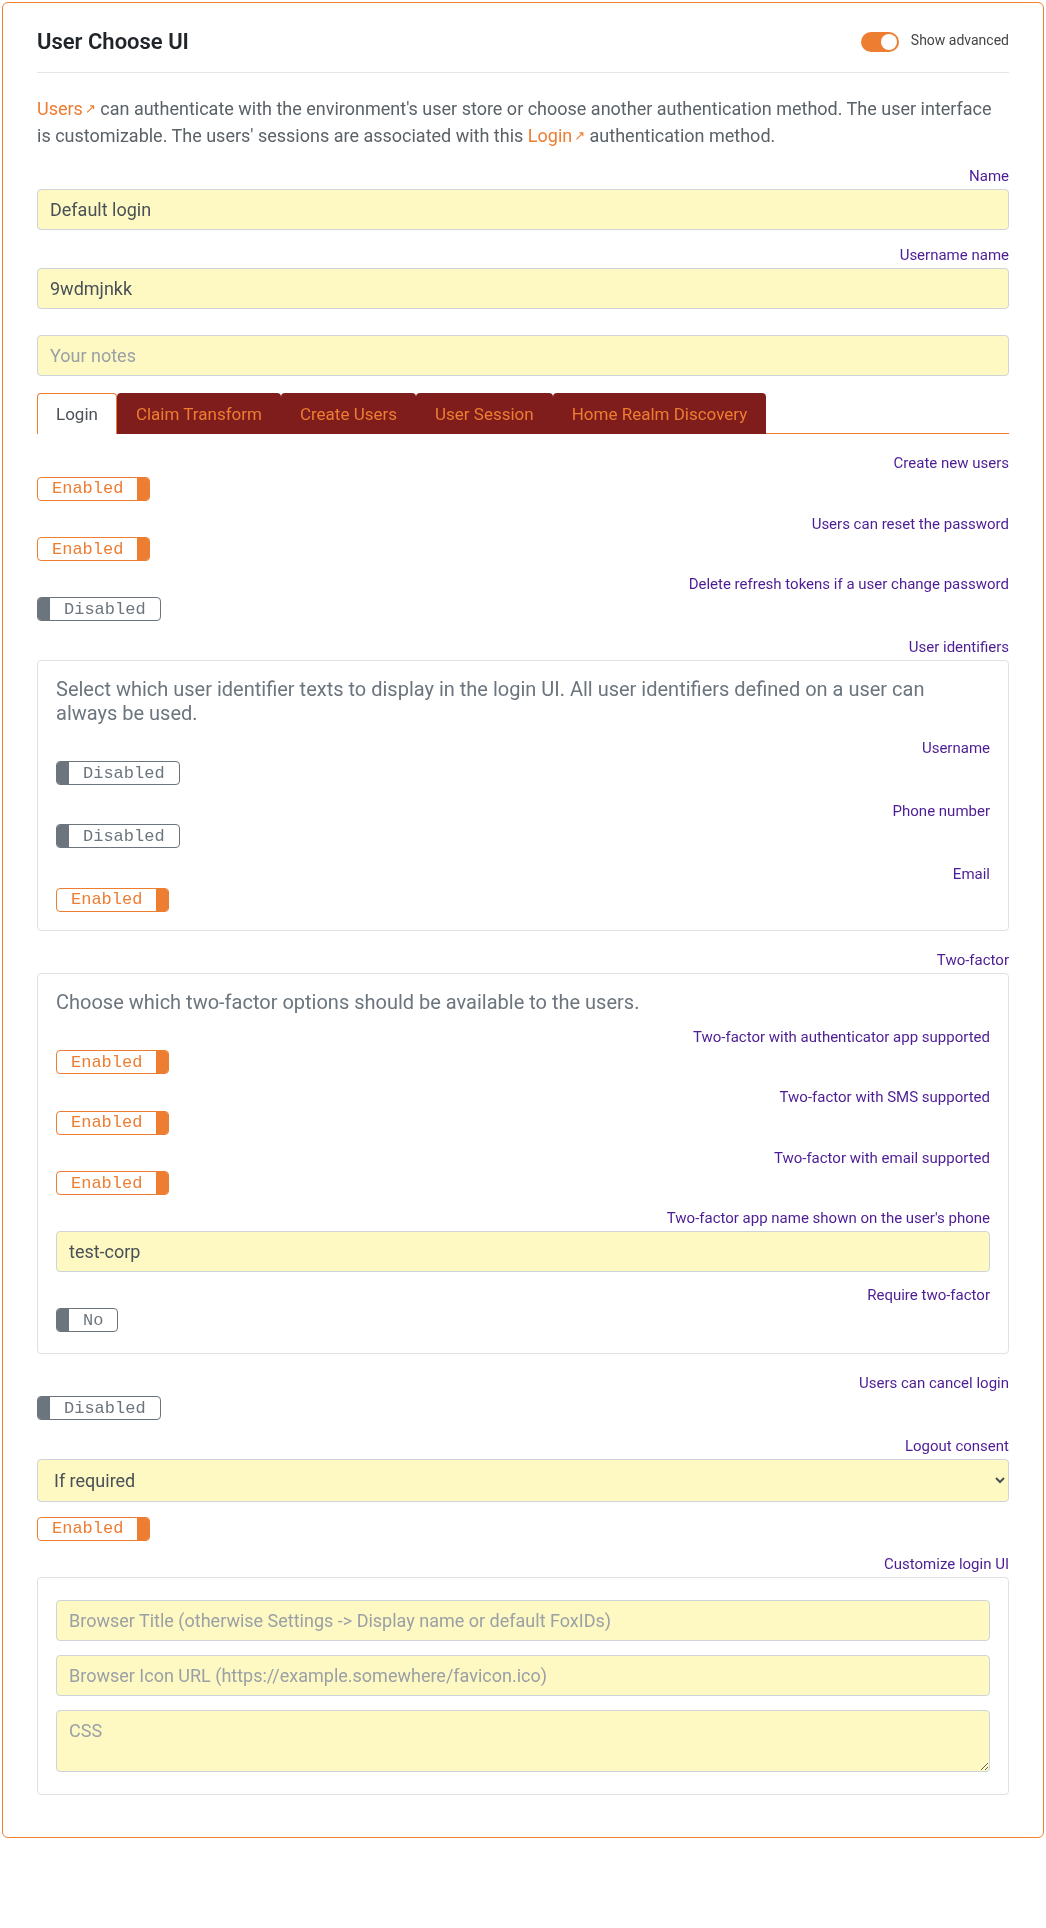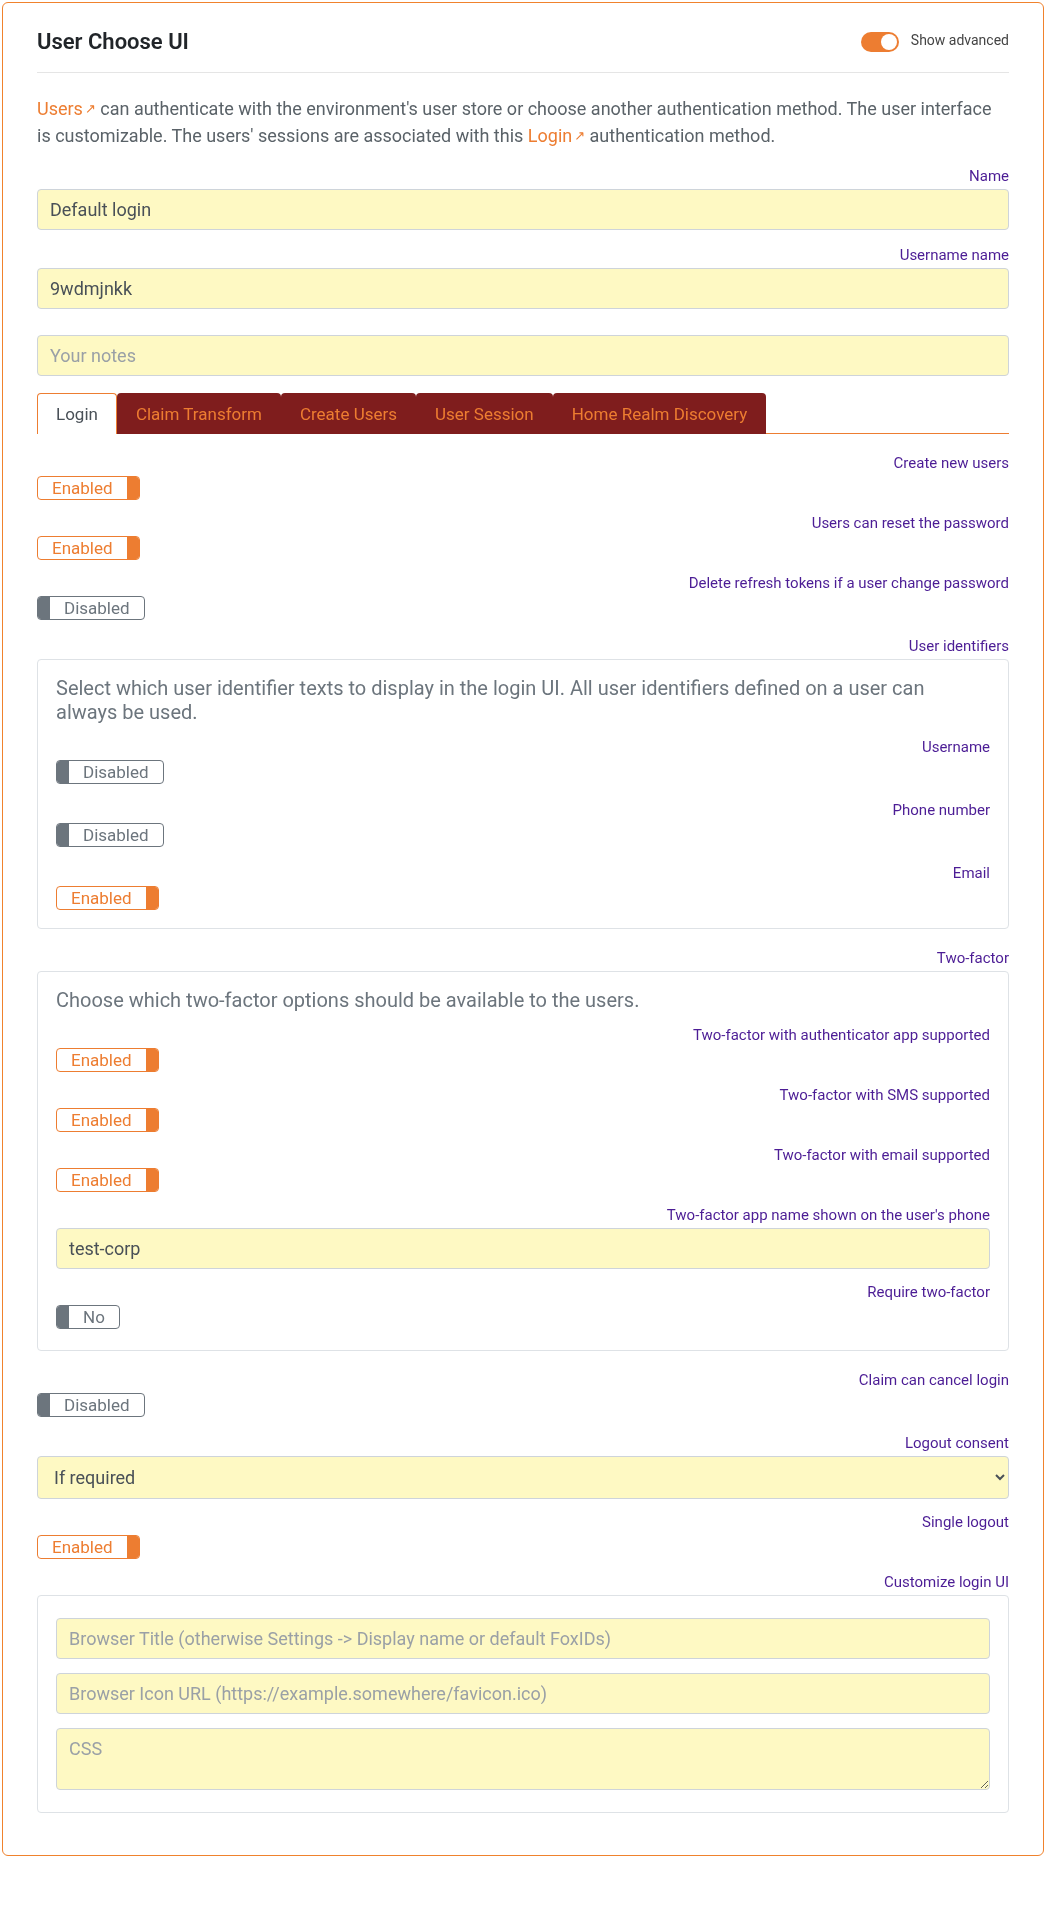--- a/index.html
+++ b/index.html
@@ -61,21 +61,21 @@
     padding: 10px 18px; font-size: 17px; color: #ed7d31;
     border: 1px solid transparent; border-bottom: none; cursor: pointer;
     border-top-left-radius: 4px; border-top-right-radius: 4px;
     position: relative; bottom: -1px; background: #7f1d1d;
   }
   .tab.active {
     border-color: #ed7d31; color: #495057; background: #fff;
   }
   .toggle-btn {
     display: inline-flex; border: 1px solid; border-radius: 4px;
-    overflow: hidden; height: 24px; align-items: stretch; cursor: pointer;
+    overflow: hidden; height: 24px; align-items: stretch; cursor: pointer; font-family: Liberation Mono, monospace;
   }
   .toggle-btn .txt { padding: 6px 14px; font-size: 17px; display:flex; align-items:center;}
   .toggle-btn .bar { width: 12px; }
   .toggle-enabled { border-color: #ed7d31; }
   .toggle-enabled .txt { color: #ed7d31; }
   .toggle-enabled .bar { background: #ed7d31; }
   .toggle-disabled { border-color: #6c757d; }
   .toggle-disabled .txt { color: #6c757d; }
   .toggle-disabled .bar { background: #6c757d; }
   .toggle-disabled .bar { order: -1; }
@@ -220,36 +220,35 @@
       <div class="sub-field" style="margin-bottom:0;">
         <div class="field-label">Require two-factor</div>
         <div class="toggle-btn toggle-disabled">
           <span class="bar"></span>
             <span class="txt">No</span>
         </div>
       </div>
     </div>
 
     <div class="sub-field">
-      <div class="field-label">Claim can cancel login</div>
+      <div class="field-label">Users can cancel login</div>
       <div class="toggle-btn toggle-disabled">
         <span class="bar"></span>
           <span class="txt">Disabled</span>
       </div>
     </div>
 
     <div class="sub-field">
       <div class="field-label">Logout consent</div>
       <select class="select-input">
         <option>If required</option>
       </select>
     </div>
 
     <div class="sub-field">
-      <div class="field-label">Single logout</div>
       <div class="toggle-btn toggle-enabled">
         <span class="txt">Enabled</span>
           <span class="bar"></span>
       </div>
     </div>
 
     <div class="field-label mt6">Customize login UI</div>
     <div class="group-box" style="padding-top:22px;">
       <div class="sub-field">
         <input class="text-input" placeholder="Browser Title (otherwise Settings -&gt; Display name or default FoxIDs)" style="">

